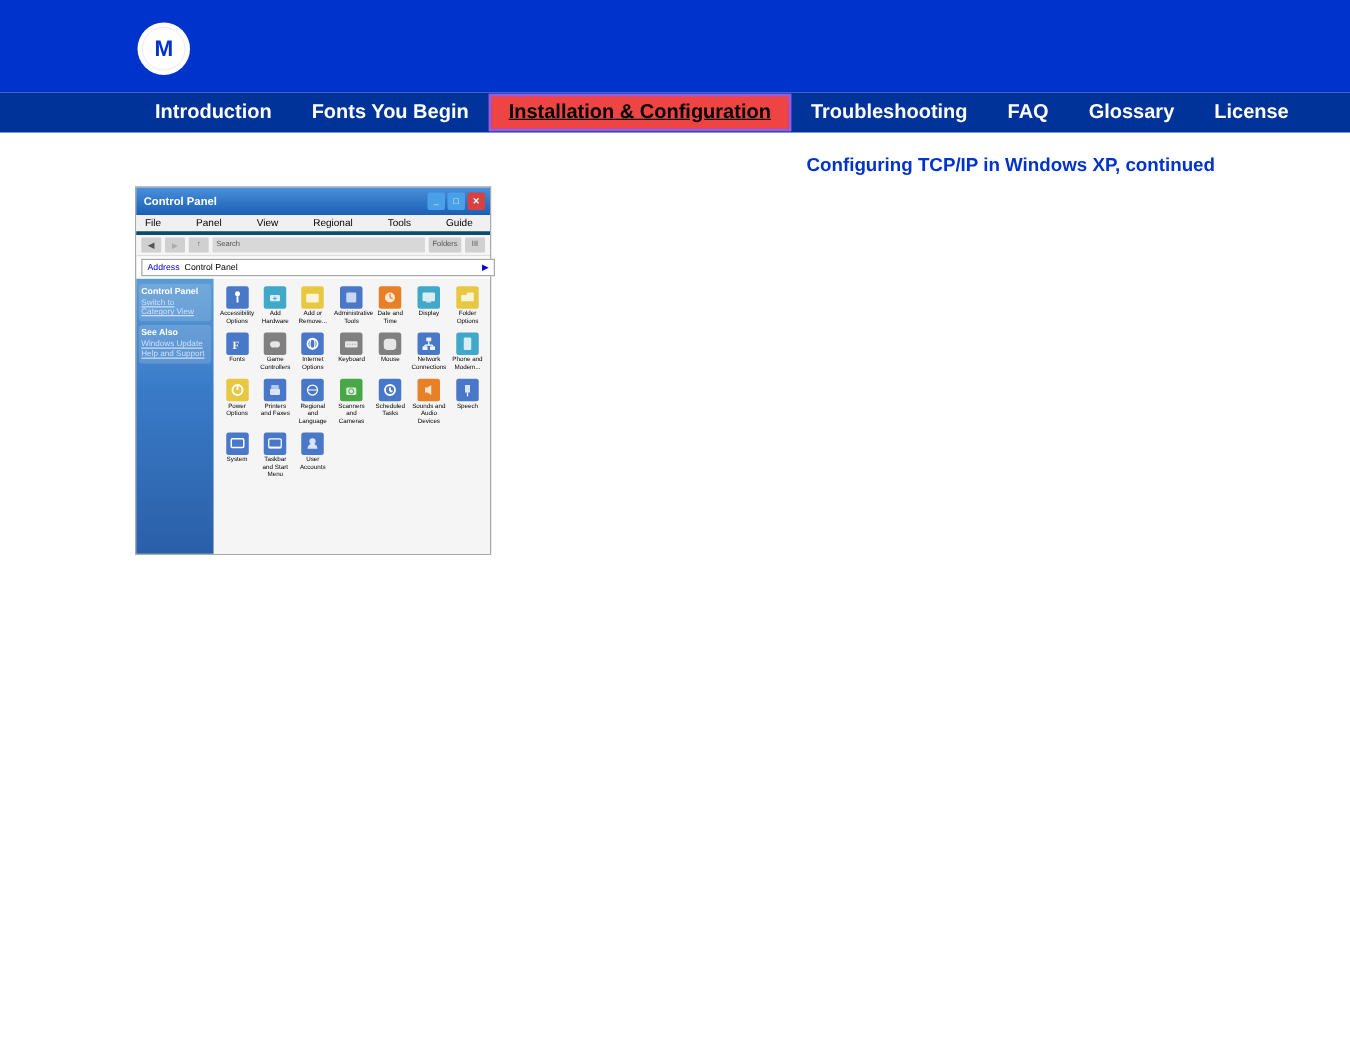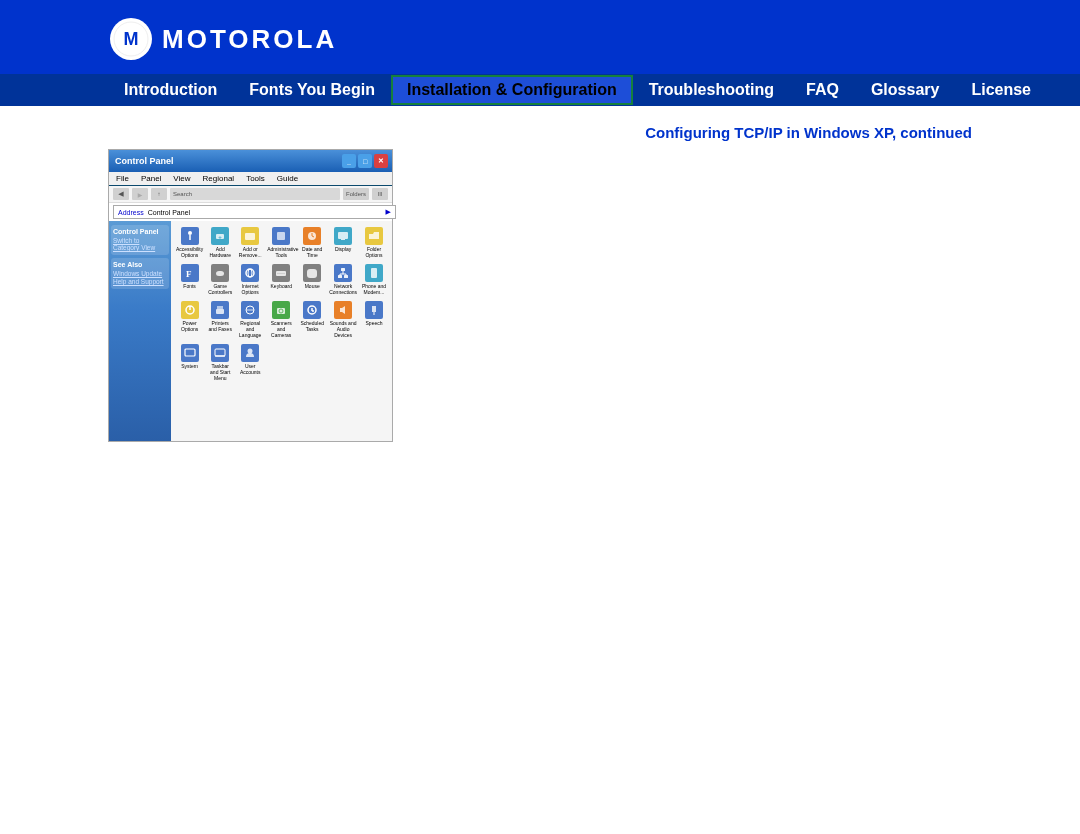--- a/index.html
+++ b/index.html
@@ -74,24 +74,25 @@
       font-size: 16px;
       font-weight: bold;
       padding: 6px 16px;
       cursor: pointer;
       white-space: nowrap;
       background: transparent;
       border: none;
     }
 
     .nav-item.active {
-      background: #1d4ed8;
+      background: #ef4444;
       color: #000000;
-      border: 2px solid #15803d;
+      border: 2px solid #8b5cf6;
       padding: 4px 14px;
+      text-decoration: underline;
     }
 
     
     .main-content {
       flex: 1;
       padding: 0 108px;
       padding-top: 18px;
     }
 
     .page-title {
@@ -149,24 +150,24 @@
       color: white;
       font-weight: bold;
     }
 
     .xp-btn-min { background: #4aa0e8; }
     .xp-btn-max { background: #4aa0e8; }
     .xp-btn-close { background: #d94040; }
 
     .xp-menubar {
       background: #f0f0f0;
-      border-bottom: 1px solid #0c4a6e;
+      border-bottom: 3px solid #0c4a6e;
       padding: 1px 4px;
       display: flex;
-      gap: 6px;
+      gap: 22px;
     }
 
     .xp-menu-item {
       font-size: 8px;
       font-family: Tahoma, sans-serif;
       color: #000;
       padding: 1px 3px;
     }
 
     .xp-toolbar {
@@ -328,21 +329,20 @@
 <div class="page-container">
 
   <div class="header">
     <div class="motorola-logo">
       <div class="motorola-m-icon">
         <svg width="36" height="36" viewBox="0 0 36 36">
           <circle cx="18" cy="18" r="17" fill="white" stroke="#ddd" stroke-width="0.5"></circle>
           <text x="18" y="24" text-anchor="middle" font-size="18" font-weight="900" fill="#0033cc" font-family="Arial">M</text>
         </svg>
       </div>
-      <div class="motorola-text">MOTOROLA</div>
     </div>
   </div>
 
   <div class="nav-bar">
     <button class="nav-item">Introduction</button>
     <button class="nav-item">Fonts You Begin</button>
     <button class="nav-item active">Installation &amp; Configuration</button>
     <button class="nav-item">Troubleshooting</button>
     <button class="nav-item">FAQ</button>
     <button class="nav-item">Glossary</button>

